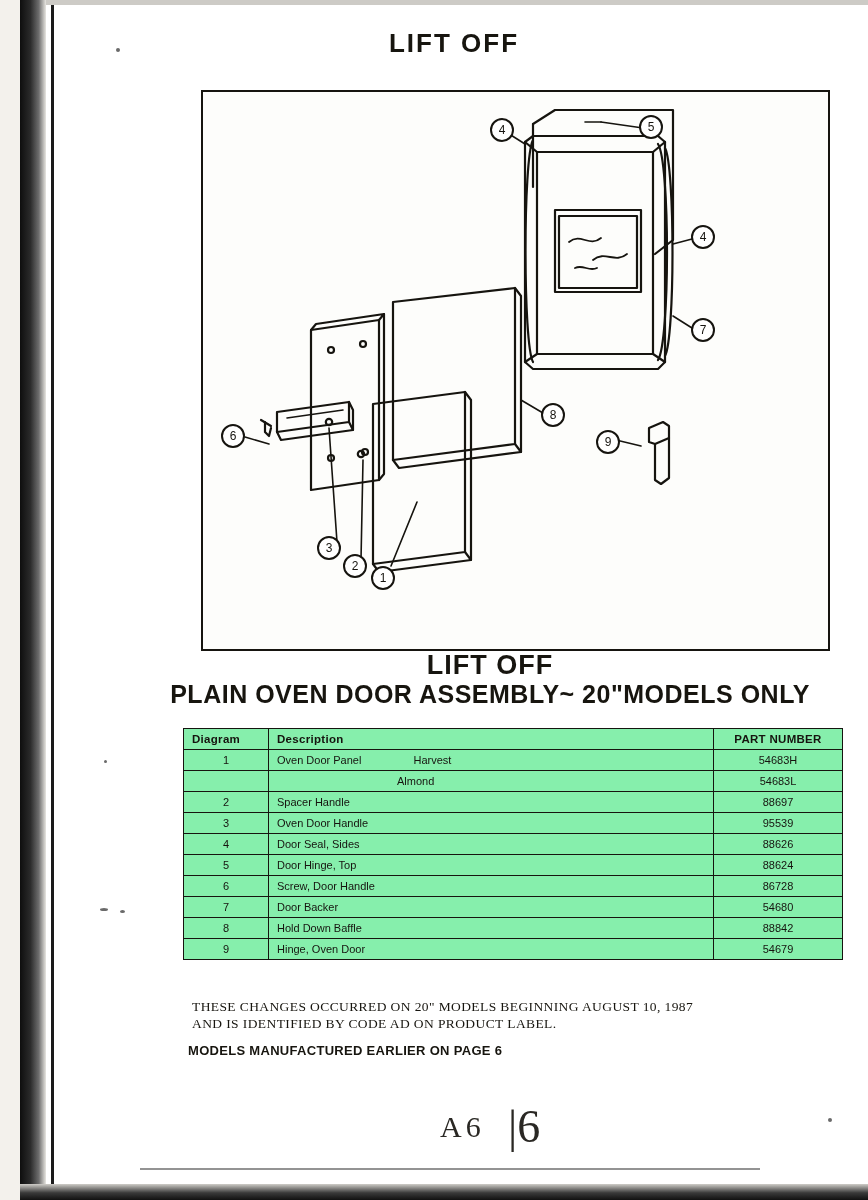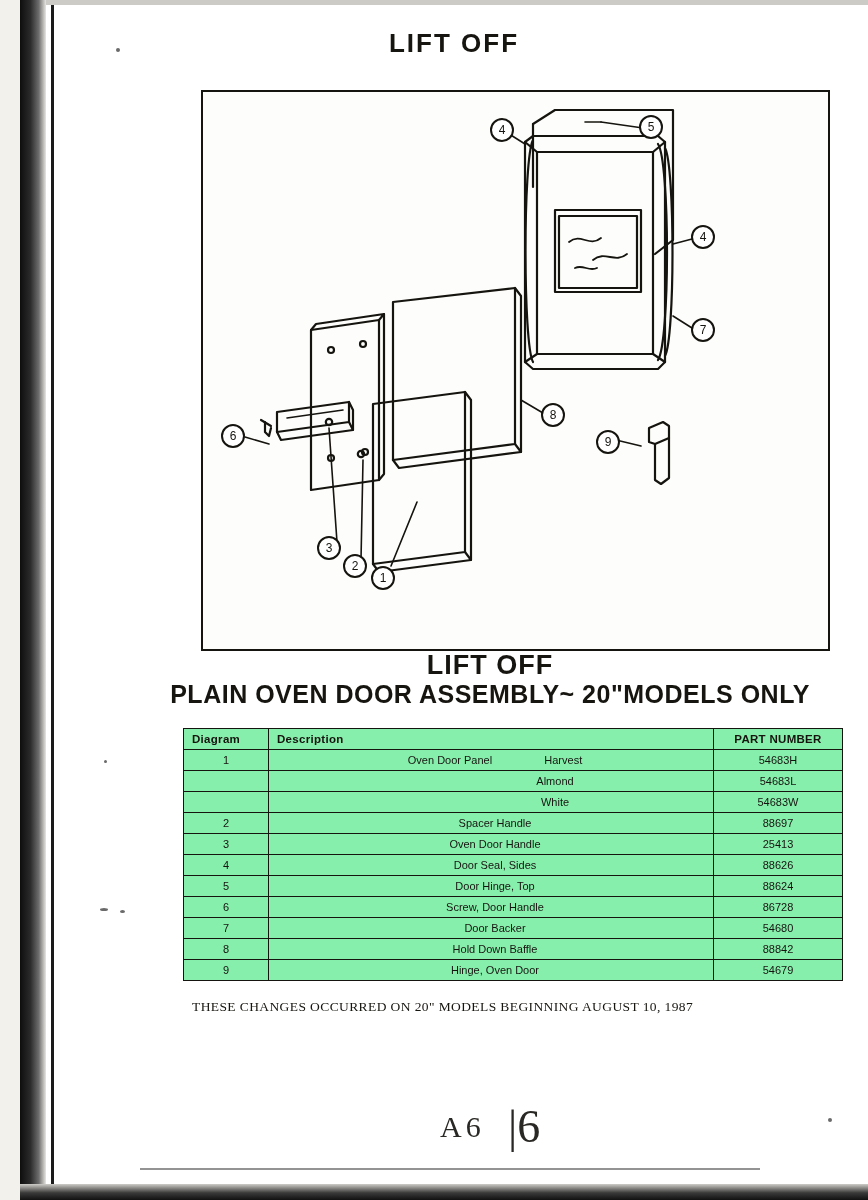--- a/index.html
+++ b/index.html
@@ -123,21 +123,21 @@
     padding: 0;
     height: 20px;
     vertical-align: middle;
   }
   .parts-table th {
     font-size: 11.5px;
     font-weight: bold;
     letter-spacing: 0.3px;
   }
   .col-diag { width: 76px; text-align: center; }
-  .col-desc { text-align: center; padding-left: 8px !important; }
+  .col-desc { text-align: left; padding-left: 8px !important; }
   .col-part { width: 128px; text-align: center; }
   .th-diag { text-align: left; padding-left: 8px !important; }
   .th-desc { text-align: left; padding-left: 8px !important; }
   .cell-sub { padding-left: 128px !important; border-radius: 7px; }
 
   
   .note {
     position: absolute;
     left: 172px; top: 998px;
     width: 640px;
@@ -319,33 +319,28 @@
           <span>Harvest</span>
         </td>
         <td class="col-part">54683H</td>
       </tr>
       <tr>
         <td class="col-diag"></td>
         <td class="col-desc cell-sub">Almond</td>
         <td class="col-part">54683L</td>
       </tr>
       <tr>
-        <td class="col-diag"></td>
-        <td class="col-desc cell-sub">White</td>
-        <td class="col-part">54683W</td>
-      </tr>
-      <tr>
         <td class="col-diag">2</td>
         <td class="col-desc">Spacer Handle</td>
         <td class="col-part">88697</td>
       </tr>
       <tr>
         <td class="col-diag">3</td>
         <td class="col-desc">Oven Door Handle</td>
-        <td class="col-part">25413</td>
+        <td class="col-part">95539</td>
       </tr>
       <tr>
         <td class="col-diag">4</td>
         <td class="col-desc">Door Seal, Sides</td>
         <td class="col-part">88626</td>
       </tr>
       <tr>
         <td class="col-diag">5</td>
         <td class="col-desc">Door Hinge, Top</td>
         <td class="col-part">88624</td>
@@ -368,20 +363,22 @@
       <tr>
         <td class="col-diag">9</td>
         <td class="col-desc">Hinge, Oven Door</td>
         <td class="col-part">54679</td>
       </tr>
     </tbody>
   </table>
 
   <div class="note">
     <div>THESE CHANGES OCCURRED ON 20" MODELS BEGINNING AUGUST 10, 1987</div>
+    <div>AND IS IDENTIFIED BY CODE AD ON PRODUCT LABEL.</div>
   </div>
 
+  <div class="note-2">MODELS MANUFACTURED EARLIER ON PAGE 6</div>
 
   <div class="handwriting">A6</div>
   <div class="hw-slash">|6</div>
   <div class="bottom-scribble"></div>
 
 </div>
 
 </body></html>

